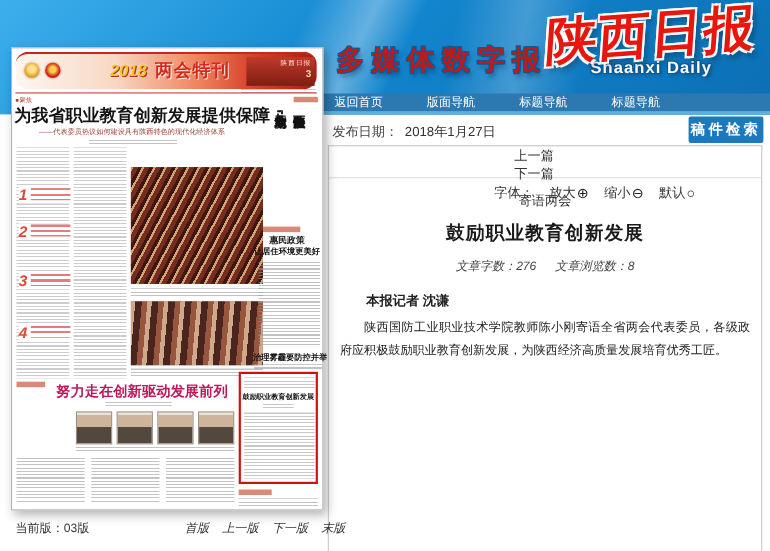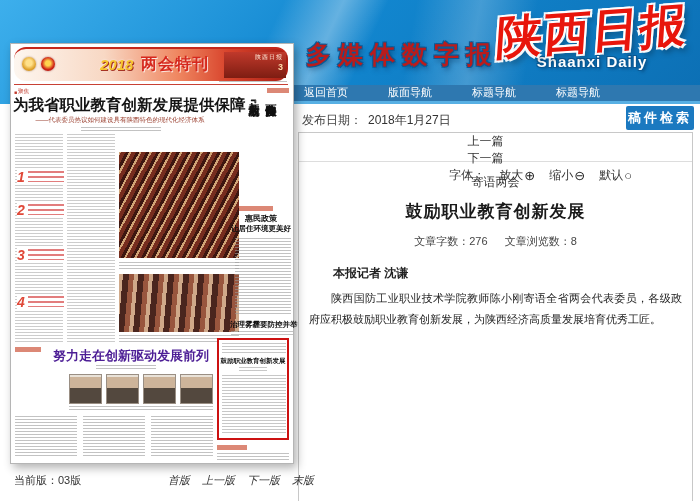--- a/index.html
+++ b/index.html
@@ -56,21 +56,21 @@
     height:28px; border-bottom:1px solid #ddd; display:flex; align-items:center;
     font-size:12px; color:#333; padding:0 14px 0 22px;flex-direction:column;
   }
   .ctrl-row .lnk { margin-right:28px; cursor:pointer; }
   .ctrl-right { margin-left:auto; display:flex; align-items:center; margin-right:46px; }
   .ctrl-right .fitem { margin-left:14px; cursor:pointer; display:flex; align-items:center; }
   .ctrl-right .glyph { font-size:13px; margin-left:1px; color:#222; }
   .art-kicker { text-align:center; font-size:12px; color:#333; margin-top:12px; }
   .art-title { text-align:center; font-size:17px; font-weight:bold; color:#1a1a1a; margin-top:9px; letter-spacing:1px; }
   .art-meta { text-align:center; font-size:11px; color:#444; margin-top:11px; }
-  .art-meta span { margin:0 7px; }
+  .art-meta span { margin:0 7px;font-style:italic; }
   .art-author { font-size:12px; font-weight:bold; color:#222; margin:16px 0 0 34px; }
   .para { font-size:11px; color:#222; line-height:21px; text-align:justify; text-indent:2em; margin:6px 10px 0 10px; }
   
   .paper {
     position:absolute; left:10px; top:43px; width:282px; height:419px;
     background:#fff; border:1px solid #b5b5b5; box-shadow:3px 4px 9px rgba(0,0,0,.3);
   }
   .paper > * { position:absolute; }
   .banner {
     left:3px; top:3px; width:274px; height:32px; border-top:2px solid #c5281c;
@@ -109,21 +109,21 @@
     background:#5a241c; background-image:repeating-linear-gradient(118deg,rgba(222,178,128,.9) 0 2px,rgba(120,45,30,.95) 2px 6px,rgba(60,22,16,.95) 6px 9px); }
   .photo2 { left:108px; top:230px; width:120px; height:58px;
     background:#6e3c30; background-image:repeating-linear-gradient(95deg,rgba(232,196,160,.8) 0 4px,rgba(70,35,28,.9) 4px 10px,rgba(160,90,64,.85) 10px 15px); }
   .vhead { left:234px; top:52px; height:106px; writing-mode:vertical-rl; font-size:11px; font-weight:900; color:#111; line-height:17px; cursor:pointer; }
   .vhead span { display:block; }
   .side1 { left:220px; width:60px; text-align:center; font-weight:bold; color:#111; white-space:nowrap; cursor:pointer; }
   .side2 { left:219px; top:276px; width:62px; text-align:center; font-size:7.5px; font-weight:bold; color:#111; white-space:nowrap; cursor:pointer; }
   .hlbox { left:206px; top:294px; width:72px; height:102px; border:2px solid var(--highlight-red,#cc1111); background:#fff; box-sizing:border-box; cursor:pointer; }
   .hlbox .fk { opacity:.55; }
   .hl-title { position:absolute; left:1px; top:17px; width:66px; text-align:center; font-size:6.5px; font-weight:bold; color:#111; white-space:nowrap; }
-  .bheadline { left:12px; top:303px; width:186px; text-align:right; font-size:13px; font-weight:900; color:#4c1d95; white-space:nowrap; cursor:pointer; }
+  .bheadline { left:40px; top:303px; width:186px; text-align:left; font-size:13px; font-weight:900; color:#be185d; white-space:nowrap; cursor:pointer; }
   .portrait { position:absolute; top:330px; width:33px; height:30px; border:1px solid #9a8f84; box-sizing:border-box;
     background:linear-gradient(180deg,#e9e2d8 0 8%,#cdb49a 8% 46%,#53483e 46% 100%); }
   
   .pager-current { position:absolute; left:14px; top:473px; font-size:11px; color:#333; }
   .pager-nav { position:absolute; left:168px; top:473px; display:flex; font-size:11px; color:#333;font-style:italic; }
   .pager-nav span { margin-right:12px; cursor:pointer; }
 </style>
 </head>
 <body>
 

